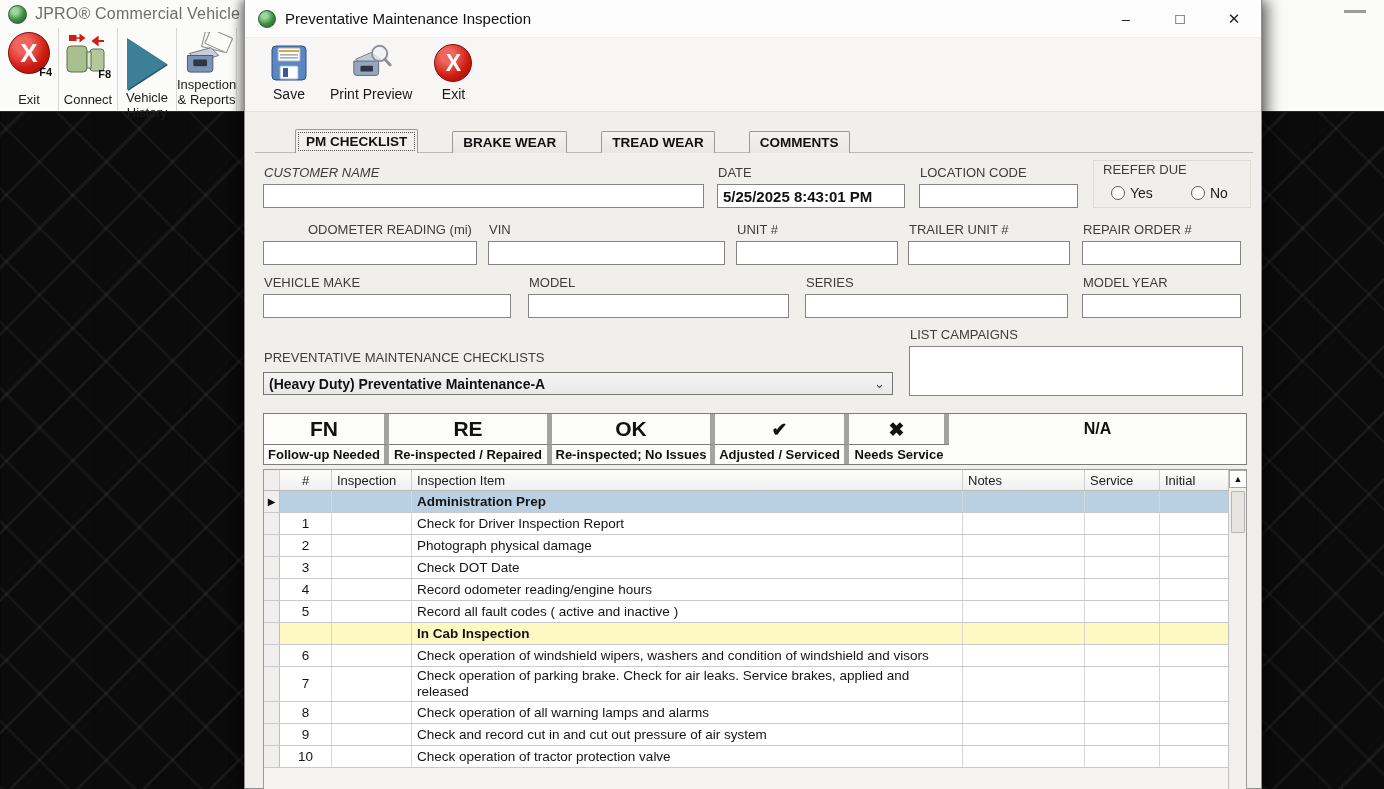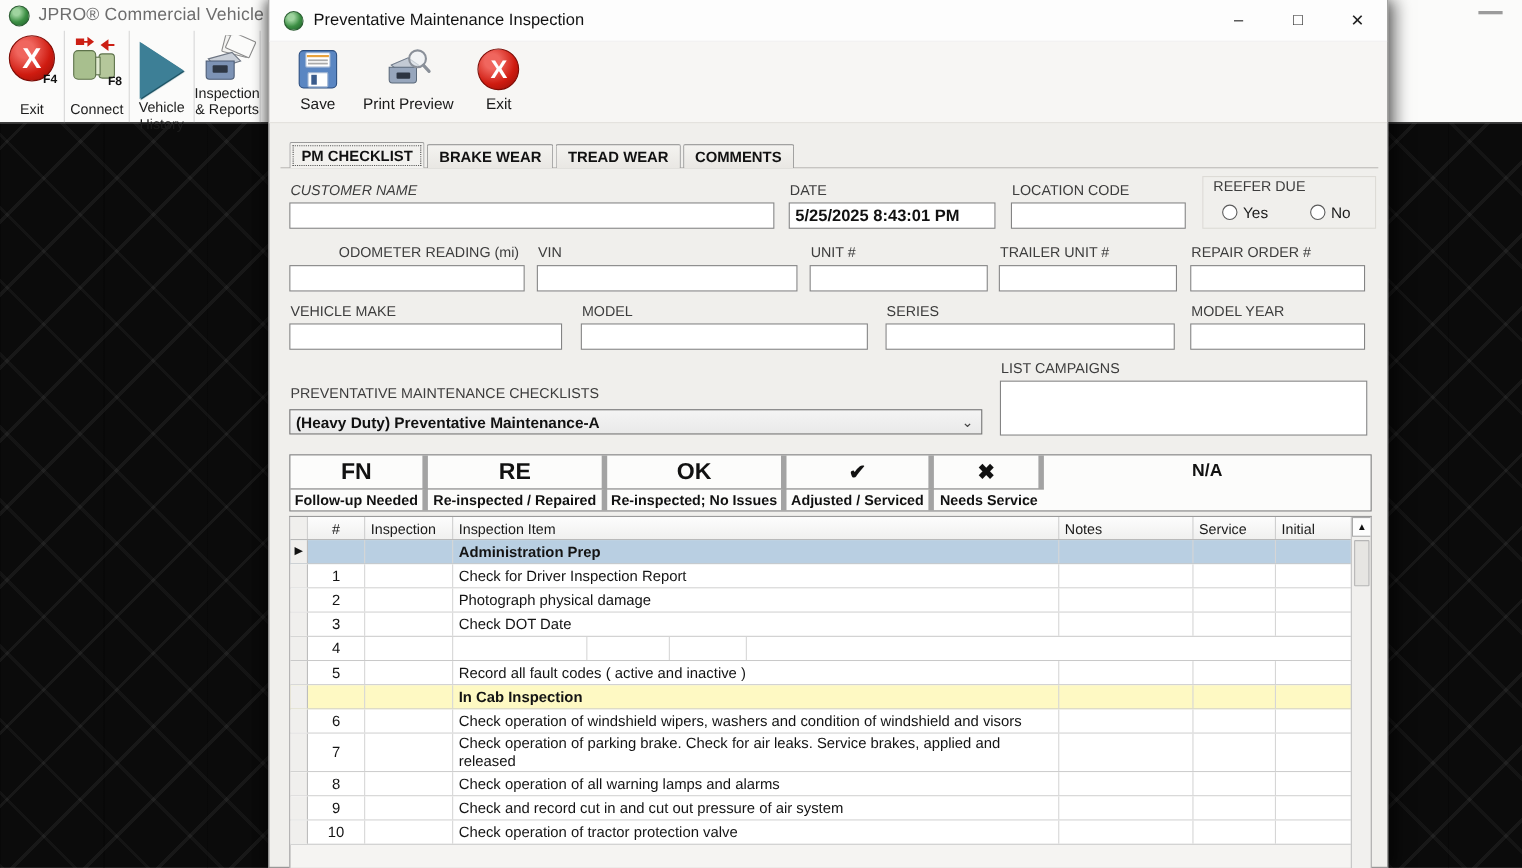--- a/index.html
+++ b/index.html
@@ -56,21 +56,21 @@
   .dlg-tbtn { display:flex; flex-direction:column; align-items:center; padding:4px 10px 2px 10px; }
   .dlg-tbtn .lbl { font-size:14px; color:#1a1a1a; margin-top:2px; }
   .dlg-tbtn .ic { width:42px; height:42px; display:flex; align-items:center; justify-content:center; }
   .icon-exit-red.small { width:38px; height:38px; font-size:23px; }
 
   
   .tabstrip { position:absolute; left:18px; top:129px; height:24px; display:flex; align-items:flex-end; z-index:3; }
   .tab { height:22px; padding:0 10px; display:flex; align-items:center; justify-content:center;
     font-weight:bold; font-size:13.5px; color:#111;
     background:linear-gradient(#f4f3f0,#e9e7e3); border:1px solid #9a9a9a; border-bottom:none;
-    border-radius:2px 2px 0 0; margin-right:2px; }
+    border-radius:2px 2px 0 0; margin-right:2px;margin-left:32px; }
   .tab.active { height:24px; background:#f2f1ee; position:relative; }
   .tab.active::after { content:""; position:absolute; inset:2px; border:1px dotted #555; pointer-events:none; }
   .tabline { position:absolute; left:10px; top:152px; width:998px; height:1px; background:#bdbbb7; }
 
   
   .flabel { position:absolute; font-size:13px; color:#3d3d3d; white-space:nowrap; }
   .finput { position:absolute; height:24px; background:#fff; border:1px solid #848484;
     font-family:"Liberation Sans",sans-serif; font-size:14px; padding:0 5px; color:#111; }
   .finput.bold { font-weight:bold; font-size:15px; }
   .fieldsetbox { position:absolute; border:1px solid #dddbd6; background:transparent; }
@@ -334,20 +334,21 @@
               <div class="gc c-insp"></div>
               <div class="gc c-item">Check DOT Date</div>
               <div class="gc c-notes"></div>
               <div class="gc c-svc"></div>
               <div class="gc c-init"></div>
             </div>
             <div class="grid-row">
               <div class="gc c-sel"></div>
               <div class="gc c-num">4</div>
               <div class="gc c-insp"></div>
+              <div class="gc c-item">Record odometer reading/engine hours</div>
               <div class="gc c-notes"></div>
               <div class="gc c-svc"></div>
               <div class="gc c-init"></div>
             </div>
             <div class="grid-row">
               <div class="gc c-sel"></div>
               <div class="gc c-num">5</div>
               <div class="gc c-insp"></div>
               <div class="gc c-item">Record all fault codes ( active and inactive )</div>
               <div class="gc c-notes"></div>

